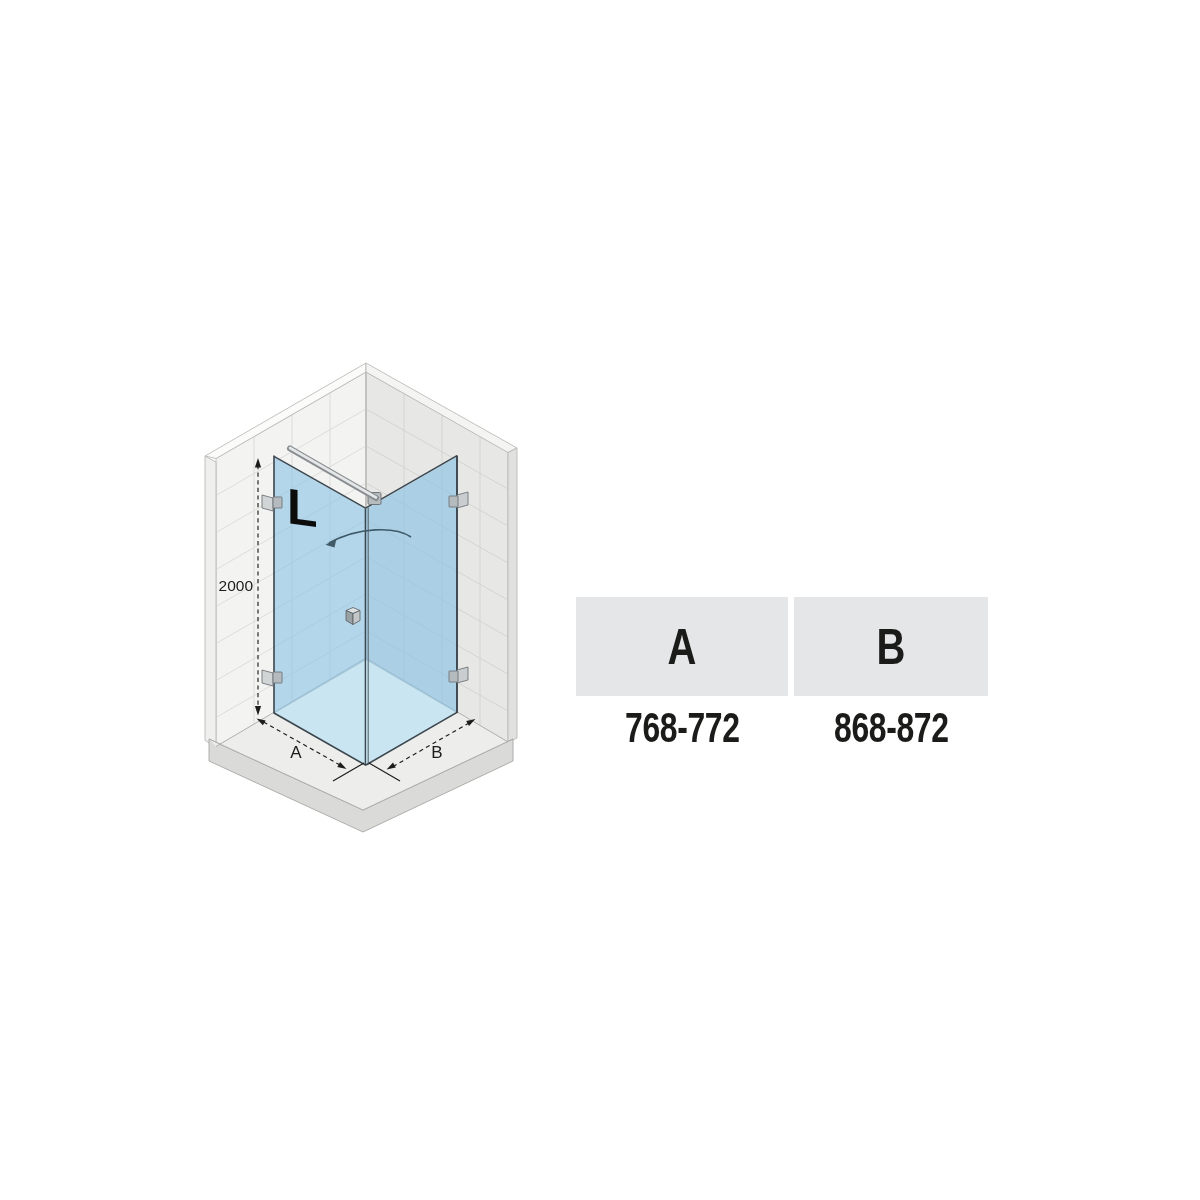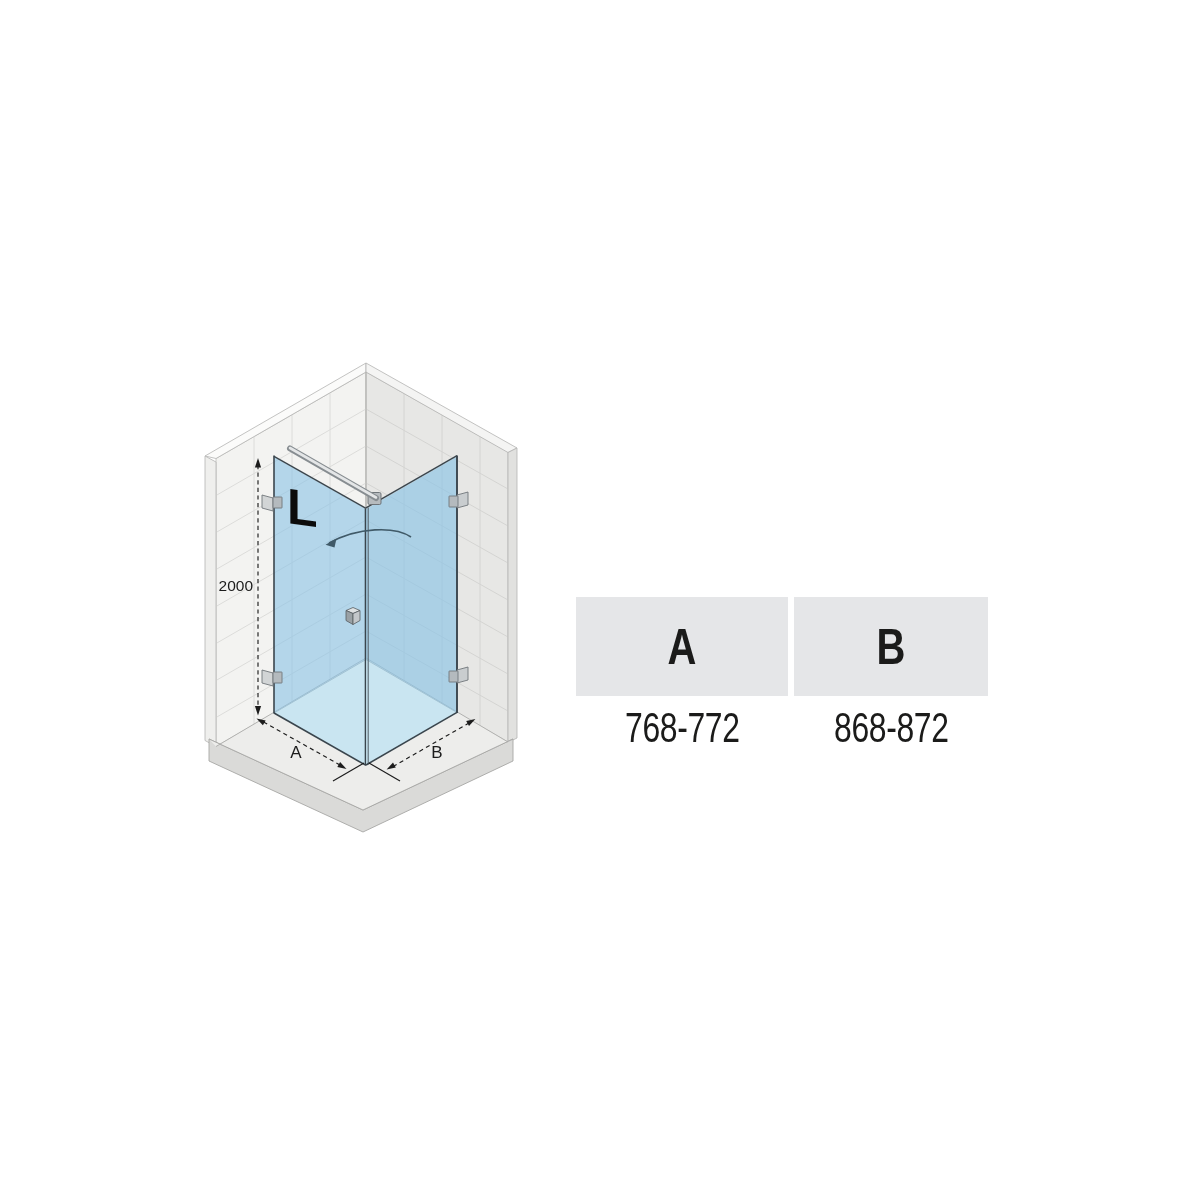--- a/index.html
+++ b/index.html
@@ -3,21 +3,21 @@
 <meta charset="utf-8">
 <style>
   html,body{margin:0;padding:0;background:#ffffff;}
   body{font-family:"Liberation Sans", sans-serif;}
   #canvas{position:relative;width:1200px;height:1200px;background:#ffffff;overflow:hidden;}
   #iso-diagram{position:absolute;left:0;top:0;}
 
   
   .spec-cell{position:absolute;background:#e5e6e8;display:flex;align-items:center;justify-content:center;}
   .spec-cell .hdr{font-size:50px;font-weight:bold;color:#1b1b1a;display:inline-block;transform:scaleX(0.80);}
-  .spec-value{position:absolute;display:flex;align-items:flex-start;justify-content:center;}
+  .spec-value{position:absolute;display:flex;align-items:flex-start;justify-content:center;font-weight:bold;}
   .spec-value .val{font-size:42px;color:#1b1b1a;display:inline-block;transform:scaleX(0.76);letter-spacing:-0.5px;white-space:nowrap;}
 
   
   .dim-text{font-family:"Liberation Sans",sans-serif;font-size:15.5px;fill:#1c1c1c;}
   .dim-letter{font-family:"Liberation Sans",sans-serif;font-size:17px;fill:#1c1c1c;}
   .logo-text{font-family:"Liberation Sans",sans-serif;font-size:50px;font-weight:bold;fill:#0c0c0c;}
   .tileL{stroke:#dcdcda;stroke-width:1;}
   .tileR{stroke:#d4d4d2;stroke-width:1;}
   .dashline{stroke:#1c1c1c;stroke-width:1.15;stroke-dasharray:4.2 3.4;fill:none;}
   .witness{stroke:#1c1c1c;stroke-width:1.15;fill:none;}

